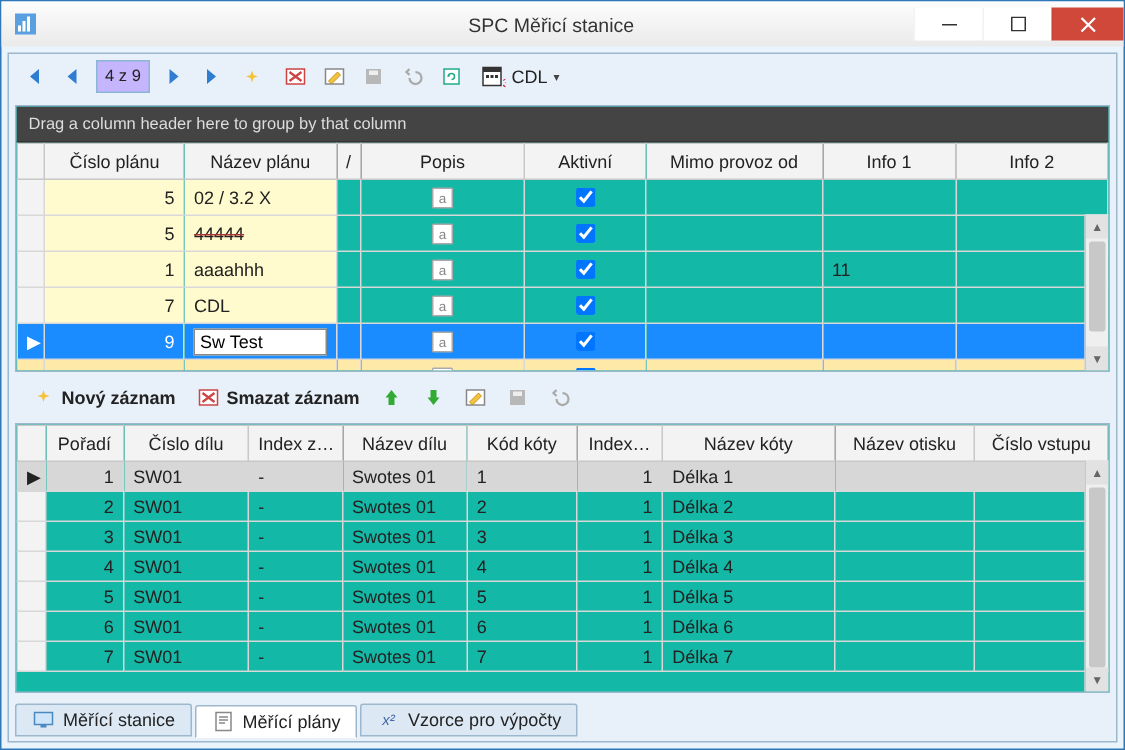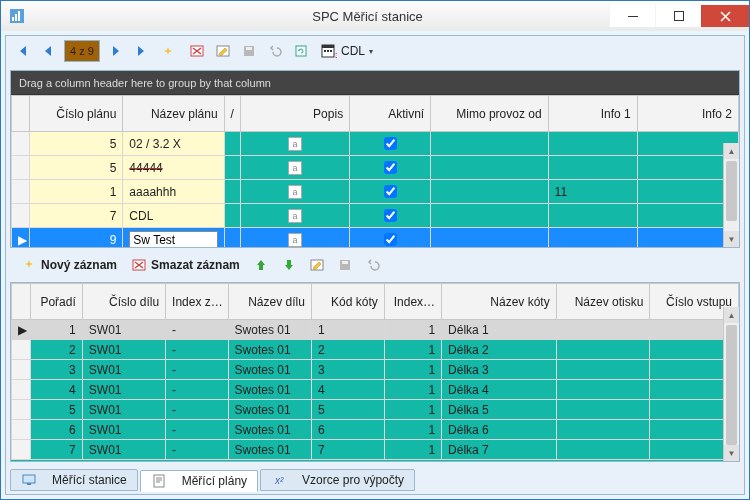--- a/index.html
+++ b/index.html
@@ -12,53 +12,53 @@
   .titlebar .wbtns { margin-left:auto; display:flex; height:22px; }
   .wbtn { width:46px; height:22px; display:flex; align-items:center; justify-content:center; border-left:1px solid rgba(0,0,0,0.05); background:#fff; }
   .wbtn.close { background:#d0483a; color:#fff; width:48px;}
   .wbtn svg { display:block; }
   
   .client { flex:1; margin:4px; border:1px solid #9db8cd; background:#e8f1f9; display:flex; flex-direction:column; overflow:hidden; }
   
   .toolbar { height:30px; display:flex; align-items:center; padding:2px 4px; gap:2px; background:#e8f1f9; }
   .tbtn { width:24px; height:24px; display:flex; align-items:center; justify-content:center; border:1px solid transparent; border-radius:2px; }
   .tbtn svg { display:block; }
-  .navtext { min-width:36px; height:22px; border:1px solid #8bb6d6; background:#a16207; display:flex; align-items:center; justify-content:center; font-size:11px; padding:0 4px; margin:4px 2px;}
+  .navtext { min-width:36px; height:22px; border:1px solid #8bb6d6; background:#c4b5fd; display:flex; align-items:center; justify-content:center; font-size:11px; padding:0 4px; margin:4px 2px;}
   .tb-sep { width:1px; height:20px; }
   .cdlbtn { display:flex; align-items:center; height:24px; padding:0 4px 0 2px; gap:4px; border:1px solid transparent; border-radius:2px; }
   .cdlbtn .dd { font-size:8px; color:#444; }
   
   .panel { background:#14b8a6; border:1px solid #9db8cd; margin:4px; position:relative; display:flex; flex-direction:column; overflow:hidden;}
   .panel.upper { flex:0 0 178px; }
   .panel.lower { flex:1; }
   .groupbar { height:24px; background:#444; color:#ddd; font-size:11px; display:flex; align-items:center; padding:0 8px; border-bottom:1px solid #333;}
   .grid { flex:1; overflow:hidden; position:relative;}
   table.g { border-collapse:collapse; width:100%; table-layout:fixed; font-size:12px; }
-  table.g th { background:#f3f3f3; border:1px solid #c8c8c8; font-weight:normal; text-align:right; padding:4px 6px; height:36px; white-space:nowrap; overflow:hidden;}
+  table.g th { background:#f3f3f3; border:1px solid #c8c8c8; font-weight:normal; text-align:center; padding:4px 6px; height:24px; white-space:nowrap; overflow:hidden;}
   table.g td { border:1px solid #d8d8d8; padding:2px 6px; height:20px; white-space:nowrap; overflow:hidden; vertical-align:middle;}
   .rowind { width:18px; text-align:center; background:#f3f3f3 !important; border-right:1px solid #c8c8c8; }
   .num { text-align:right; background:#fffbce;}
   .txt { background:#fffbce;}
   .selrow td { background:#1a8cff !important; color:#fff; }
   .cutrow td { background:#ffe9a8 !important;}
   .focusrow td { background:#d7d7d7 !important; }
   .chkcell { text-align:center; }
   .docicon { display:inline-flex; width:14px; height:14px; border:1px solid #aaa; background:#fff; border-radius:1px; align-items:center; justify-content:center; font-size:9px; color:#888;}
   .strike { text-decoration: line-through; text-decoration-color:#a33; }
   .vscroll { position:absolute; right:0; top:24px; bottom:0; width:16px; background:#efefef; border-left:1px solid #c8c8c8; }
   .vscroll .thumb { position:absolute; left:2px; right:2px; top:2px; height:50px; background:#c8c8c8; border-radius:2px;}
   .vscroll .abtn { position:absolute; left:0; right:0; height:16px; background:#e2e2e2; display:flex; align-items:center; justify-content:center; color:#666; font-size:8px;}
   .vscroll .abtn.up{top:0;} .vscroll .abtn.dn{bottom:0;}
   
   .midbar { height:26px; display:flex; align-items:center; gap:4px; padding:2px 6px; margin:0 4px; background:#e8f1f9;font-weight:bold;}
   .midbtn { display:flex; align-items:center; gap:4px; padding:2px 4px; border:1px solid transparent; border-radius:2px;}
   .ic { width:16px; height:16px; display:flex; align-items:center; justify-content:center;}
   
   .tabstrip { height:28px; background:#e8f1f9; display:flex; align-items:flex-end; padding:0 4px 3px 4px; gap:2px;}
-  .tab { display:flex; align-items:center; gap:15px; padding:3px 10px; border:1px solid #9db8cd; border-radius:2px 2px 0 0; background:#dce9f4; font-size:12px; height:22px;}
+  .tab { display:flex; align-items:center; gap:5px; padding:3px 10px; border:1px solid #9db8cd; border-radius:2px 2px 0 0; background:#dce9f4; font-size:12px; height:22px;}
   .tab.active { background:#fff; border-bottom-color:#fff; position:relative; top:1px;}
   
   input.cellin { width:100%; border:1px solid #888; padding:1px 3px; font-size:12px; height:18px;}
   .chk { width:13px; height:13px; }
   
   .blue { fill:#2f7dd1; }
 </style>
 </head>
 <body>
 

